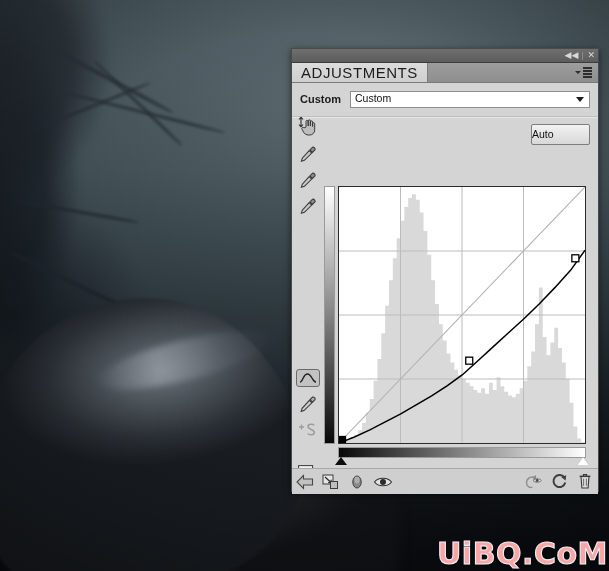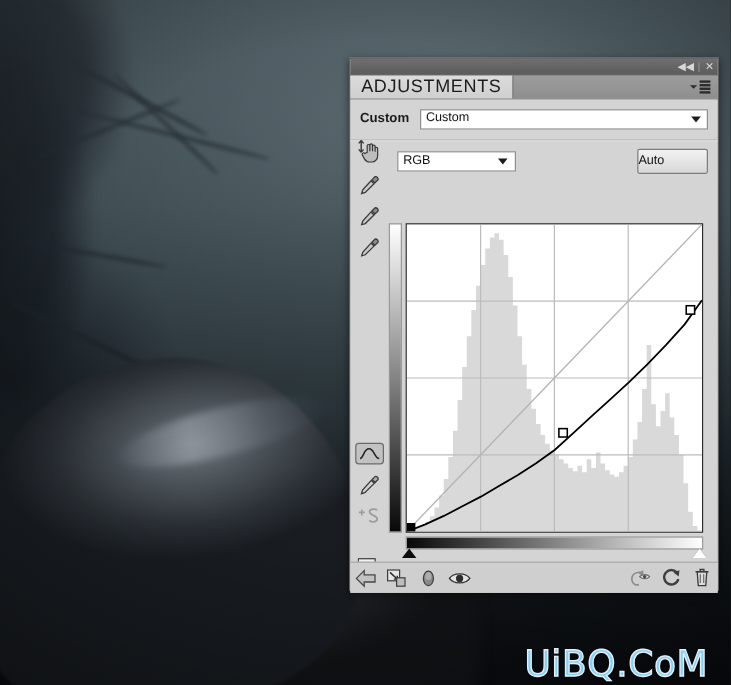--- a/index.html
+++ b/index.html
@@ -59,22 +59,22 @@
   }
   .vign{
     left:0;top:0;width:609px;height:571px;
     background:radial-gradient(110% 90% at 50% 42%, rgba(0,0,0,0) 40%, rgba(0,0,0,.42) 82%, rgba(0,0,0,.72) 100%);
   }
 
   
   #watermark{
     position:absolute;left:437px;top:536px;
     font-family:"DejaVu Sans", sans-serif;
-    font-size:30px;font-weight:normal;letter-spacing:.5px;
-    color:#7dd3fc;
+    font-size:30px;font-weight:bold;letter-spacing:.5px;
+    color:#fca5a5;
     -webkit-text-stroke:1.1px #e9eef5;
     text-shadow:0 1px 2px rgba(0,0,0,.6);
     white-space:nowrap;
   }
 
   
   #panel{
     position:absolute;left:291px;top:48px;width:308px;height:444px;
     background:#d4d4d4;
     border:1px solid #4a4a4a;
@@ -250,24 +250,20 @@
       <span class="presetlabel">Custom</span>
       <div class="combo">
         <span>Custom</span>
         <span class="caret"></span>
       </div>
     </div>
     <div class="divline"></div>
 
     <div class="chanrow">
       <div class="chanspacer"></div>
-      <div class="chancombo">
-        <span>RGB</span>
-        <span class="caret"></span>
-      </div>
       <div class="autobtn">
         <span>Auto</span>
       </div>
     </div>
 
     <div class="rail">
 
       <div class="railicon" style="height:30px;">
         <svg width="24" height="24" viewBox="0 0 24 24">
           <g stroke="#3a3a3a" stroke-width="1.2" fill="none">

